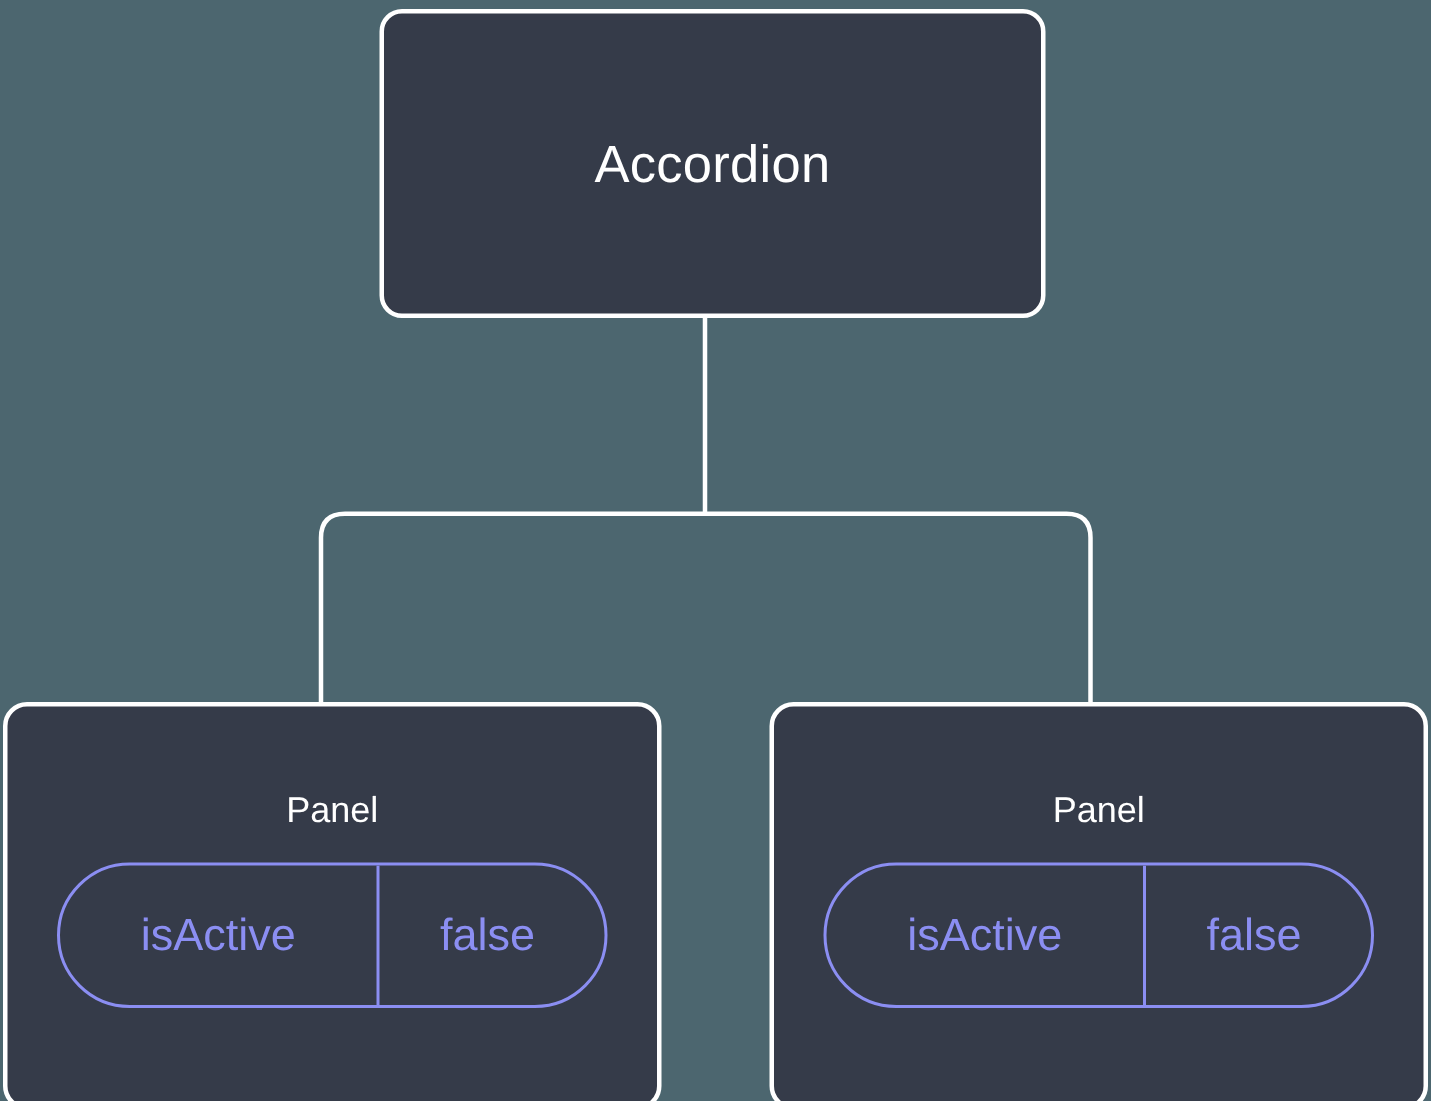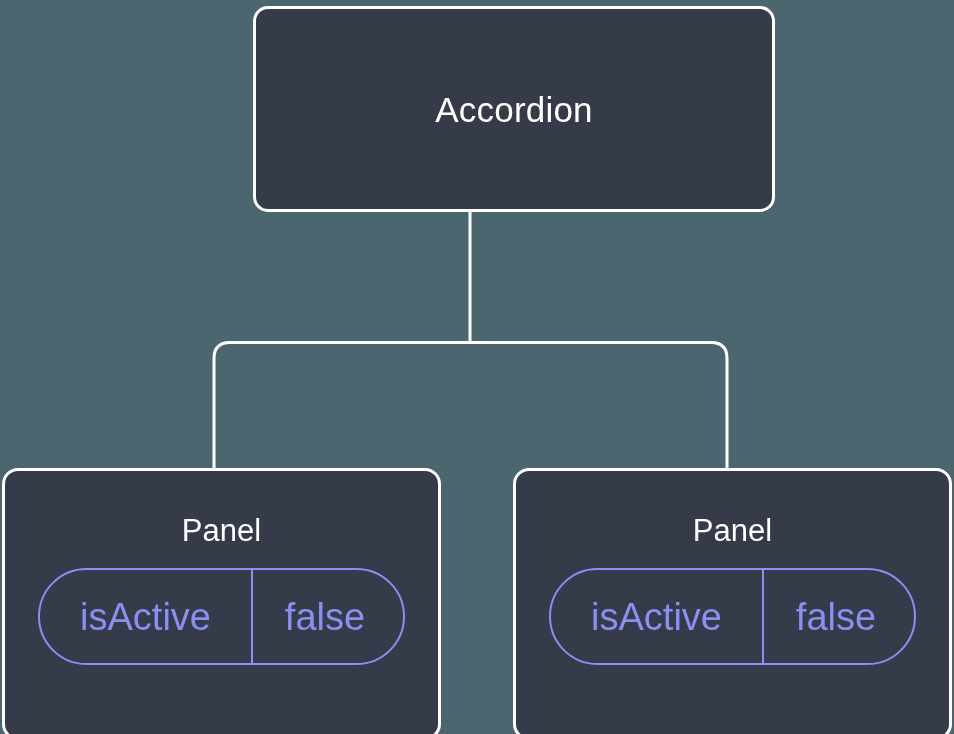--- a/index.html
+++ b/index.html
@@ -37,21 +37,21 @@
     border-radius: 15px;
     display: flex;
     flex-direction: column;
     align-items: center;
   }
 
   
   .node--root {
     left: 253px;
     top: 6px;
-    width: 522px;
+    width: 444px;
     height: 206px;
     justify-content: center;
   }
   .node--root .node-title {
     font-size: 35px;
     letter-spacing: 0.2px;
   }
 
   
   .node--child {
@@ -65,22 +65,23 @@
 
   .node-title {
     color: #ffffff;
     font-size: 34px;
     line-height: 1;
     white-space: nowrap;
     user-select: none;
   }
 
   .node--child .node-title {
-    font-size: 31px;
+    font-size: 24px;
     margin-bottom: 22px;
+    margin-top: 14px;
   }
 
   
   .prop-pill {
     box-sizing: border-box;
     display: flex;
     align-items: stretch;
     height: 97px;
     border: 2px solid #8b8ef2;
     border-radius: 49px;
@@ -88,21 +89,21 @@
   }
   .child-left  .prop-pill { width: 367px; margin-left: 0px; }
   .child-right .prop-pill { width: 367px; margin-left: 0px; }
 
   .prop-key,
   .prop-value {
     display: flex;
     align-items: center;
     justify-content: center;
     color: #8b8ef2;
-    font-size: 38px;
+    font-size: 30px;
     line-height: 1;
     white-space: nowrap;
     user-select: none;
   }
   .prop-key {
     flex: 0 0 211px;
     border-right: 2px solid #8b8ef2;
   }
   .prop-value {
     flex: 1 1 auto;

